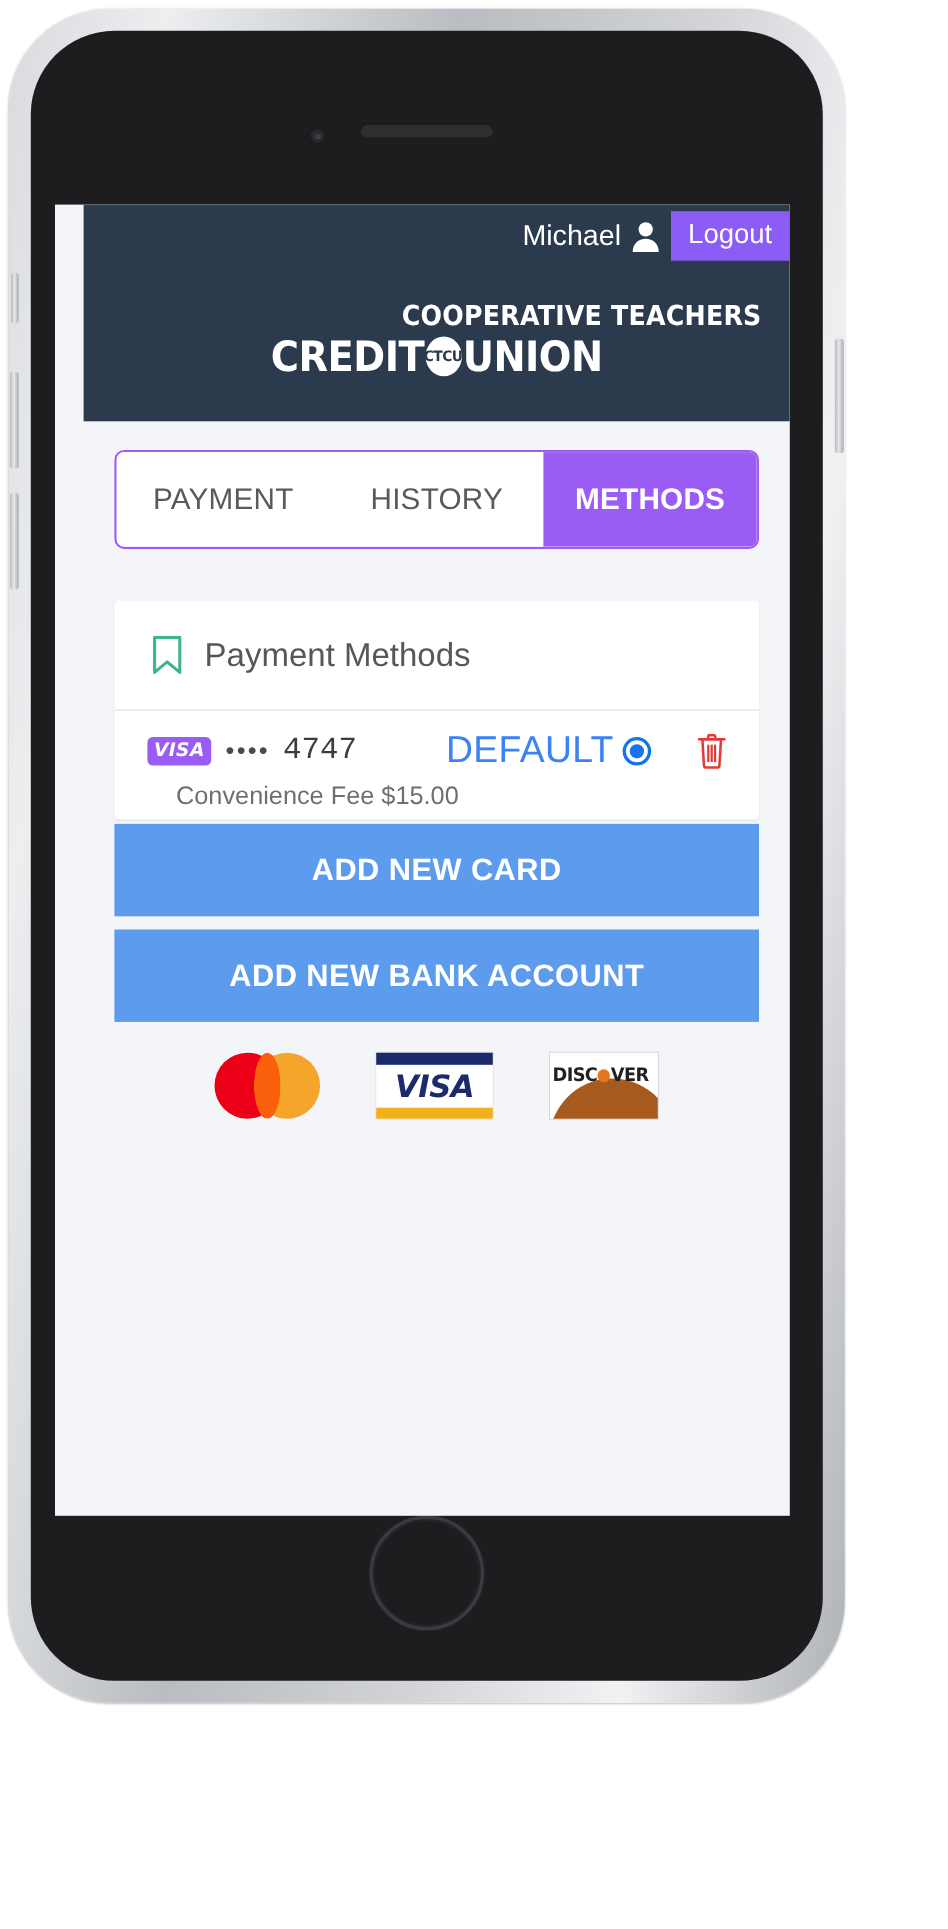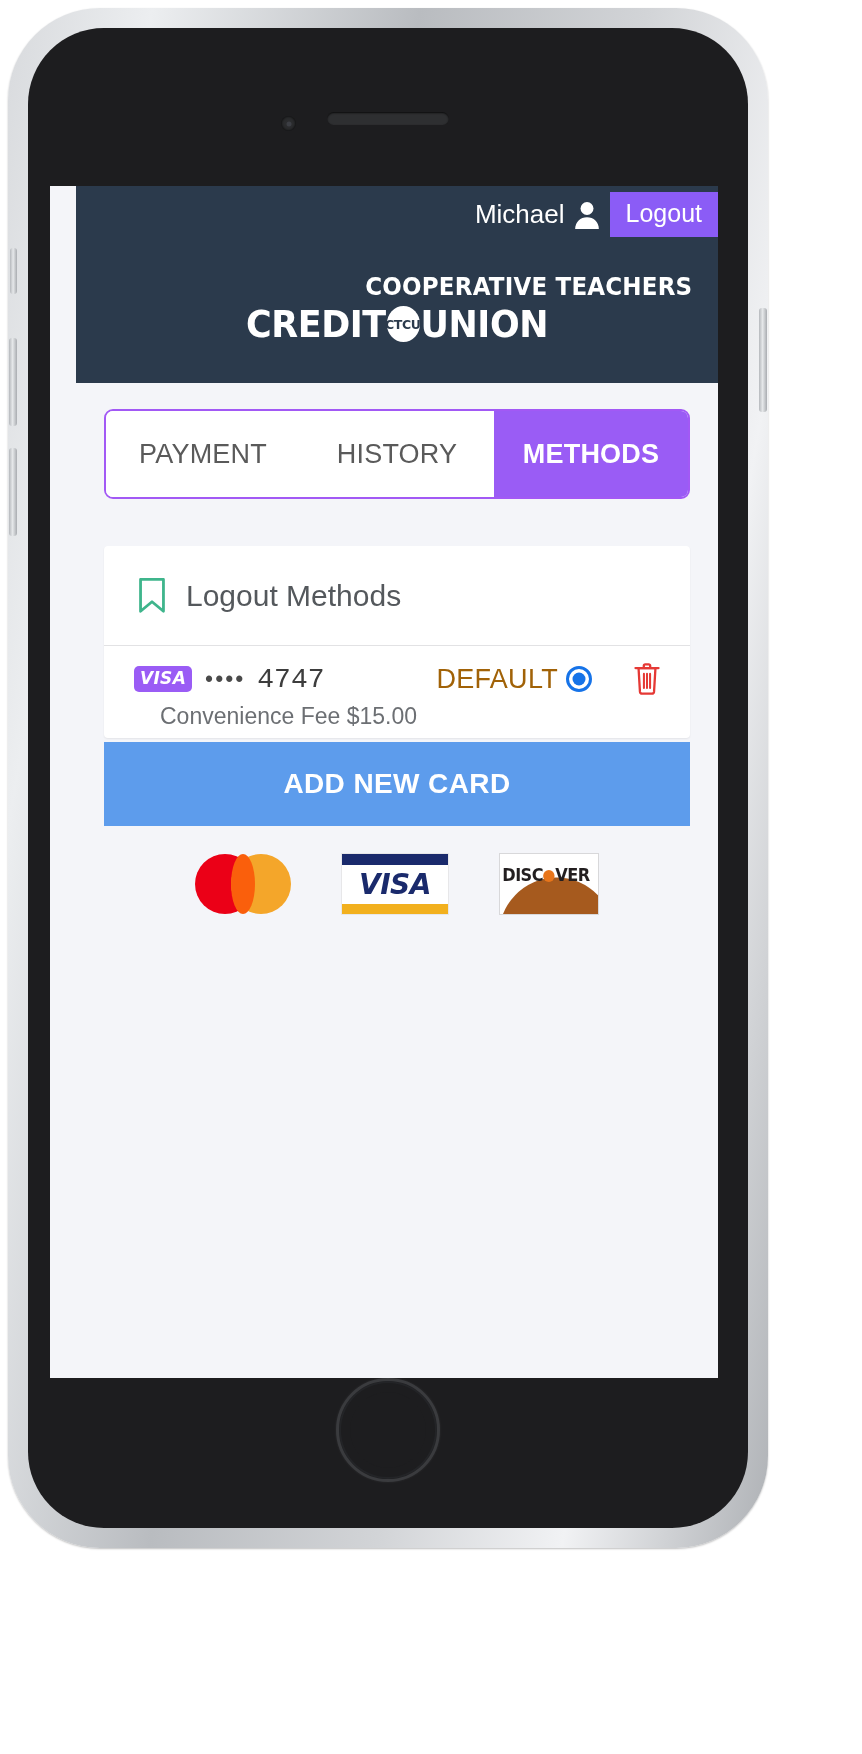--- a/index.html
+++ b/index.html
@@ -224,22 +224,22 @@
     line-height: 1;
   }
   .last4 {
     margin-left: 12px;
     font-size: 28px;
     color: #3d3d3d;
     font-family: Liberation Mono, monospace;
   }
   .spacer { flex: 1; }
   .default-label {
-    font-size: 27px;
-    color: #a16207;
+    font-size: 34px;
+    color: #3b82f6;
     letter-spacing: .3px;
   }
   .radio {
     width: 26px; height: 26px; border-radius: 50%;
     border: 3px solid #1673e8;
     background: #ffffff;
     margin-left: 8px;
     position: relative;
     flex: none;
     cursor: pointer;
@@ -404,21 +404,21 @@
         <div class="tab">HISTORY</div>
         <div class="tab active">METHODS</div>
       </div>
     </div>
 
     <div class="card">
       <div class="card-head">
         <svg width="28" height="36" viewBox="0 0 22 28" aria-hidden="true">
           <path d="M2 1h18v25l-9-7.5L2 26z" fill="none" stroke="#3fb58c" stroke-width="2.2" stroke-linejoin="round"></path>
         </svg>
-        <div class="card-head-title">Logout Methods</div>
+        <div class="card-head-title">Payment Methods</div>
       </div>
 
       <div class="method-row">
         <div class="method-main">
           <span class="visa-badge">VISA</span>
           <span class="dots">••••</span>
           <span class="last4">4747</span>
           <span class="spacer"></span>
           <span class="default-label">DEFAULT</span>
           <span class="radio"></span>
@@ -427,20 +427,21 @@
             <path d="M7.5 4V2.2A1.2 1.2 0 0 1 8.7 1h2.6a1.2 1.2 0 0 1 1.2 1.2V4" fill="none" stroke="#e53935" stroke-width="1.8"></path>
             <path d="M3.4 4h13.2l-1.1 18.6a1.6 1.6 0 0 1-1.6 1.4H6.1a1.6 1.6 0 0 1-1.6-1.4z" fill="none" stroke="#e53935" stroke-width="1.8" stroke-linejoin="round"></path>
             <path d="M7.6 8.5v11M10 8.5v11M12.4 8.5v11" stroke="#e53935" stroke-width="1.6" stroke-linecap="round"></path>
           </svg>
         </div>
         <div class="fee">Convenience Fee $15.00</div>
       </div>
     </div>
 
     <button class="action-btn first">ADD NEW CARD</button>
+    <button class="action-btn">ADD NEW BANK ACCOUNT</button>
 
     <div class="brands">
       <div class="brand mc-wrap">
         <div class="mc-red"></div>
         <div class="mc-org"></div>
         <div class="mc-mid"></div>
       </div>
 
       <div class="brand visa-logo">
         <div class="visa-top"></div>

